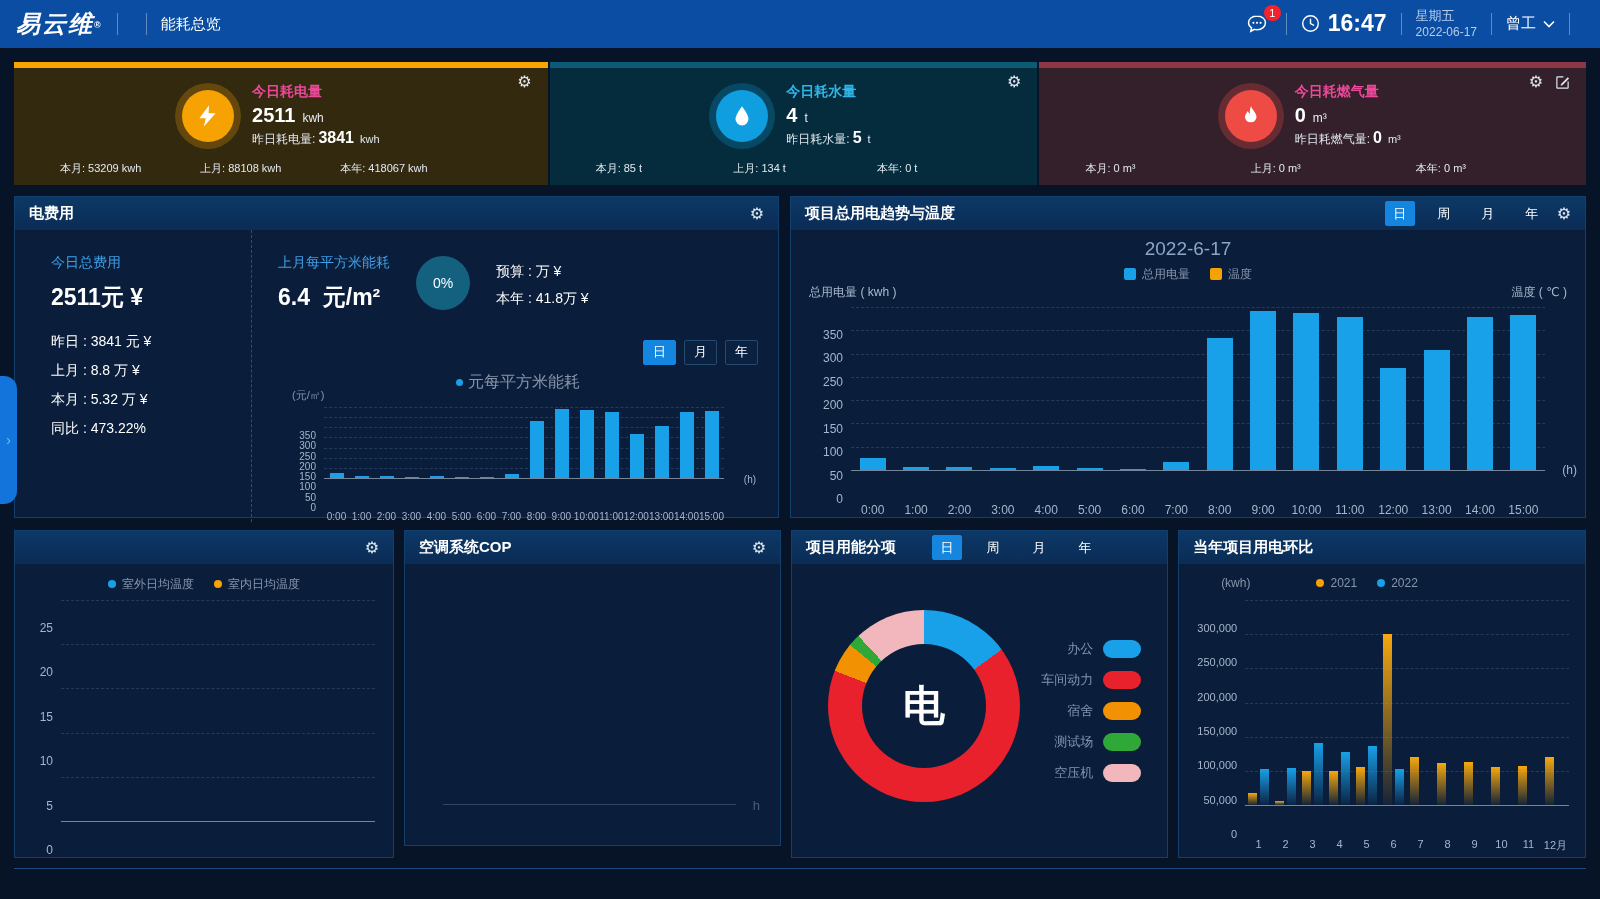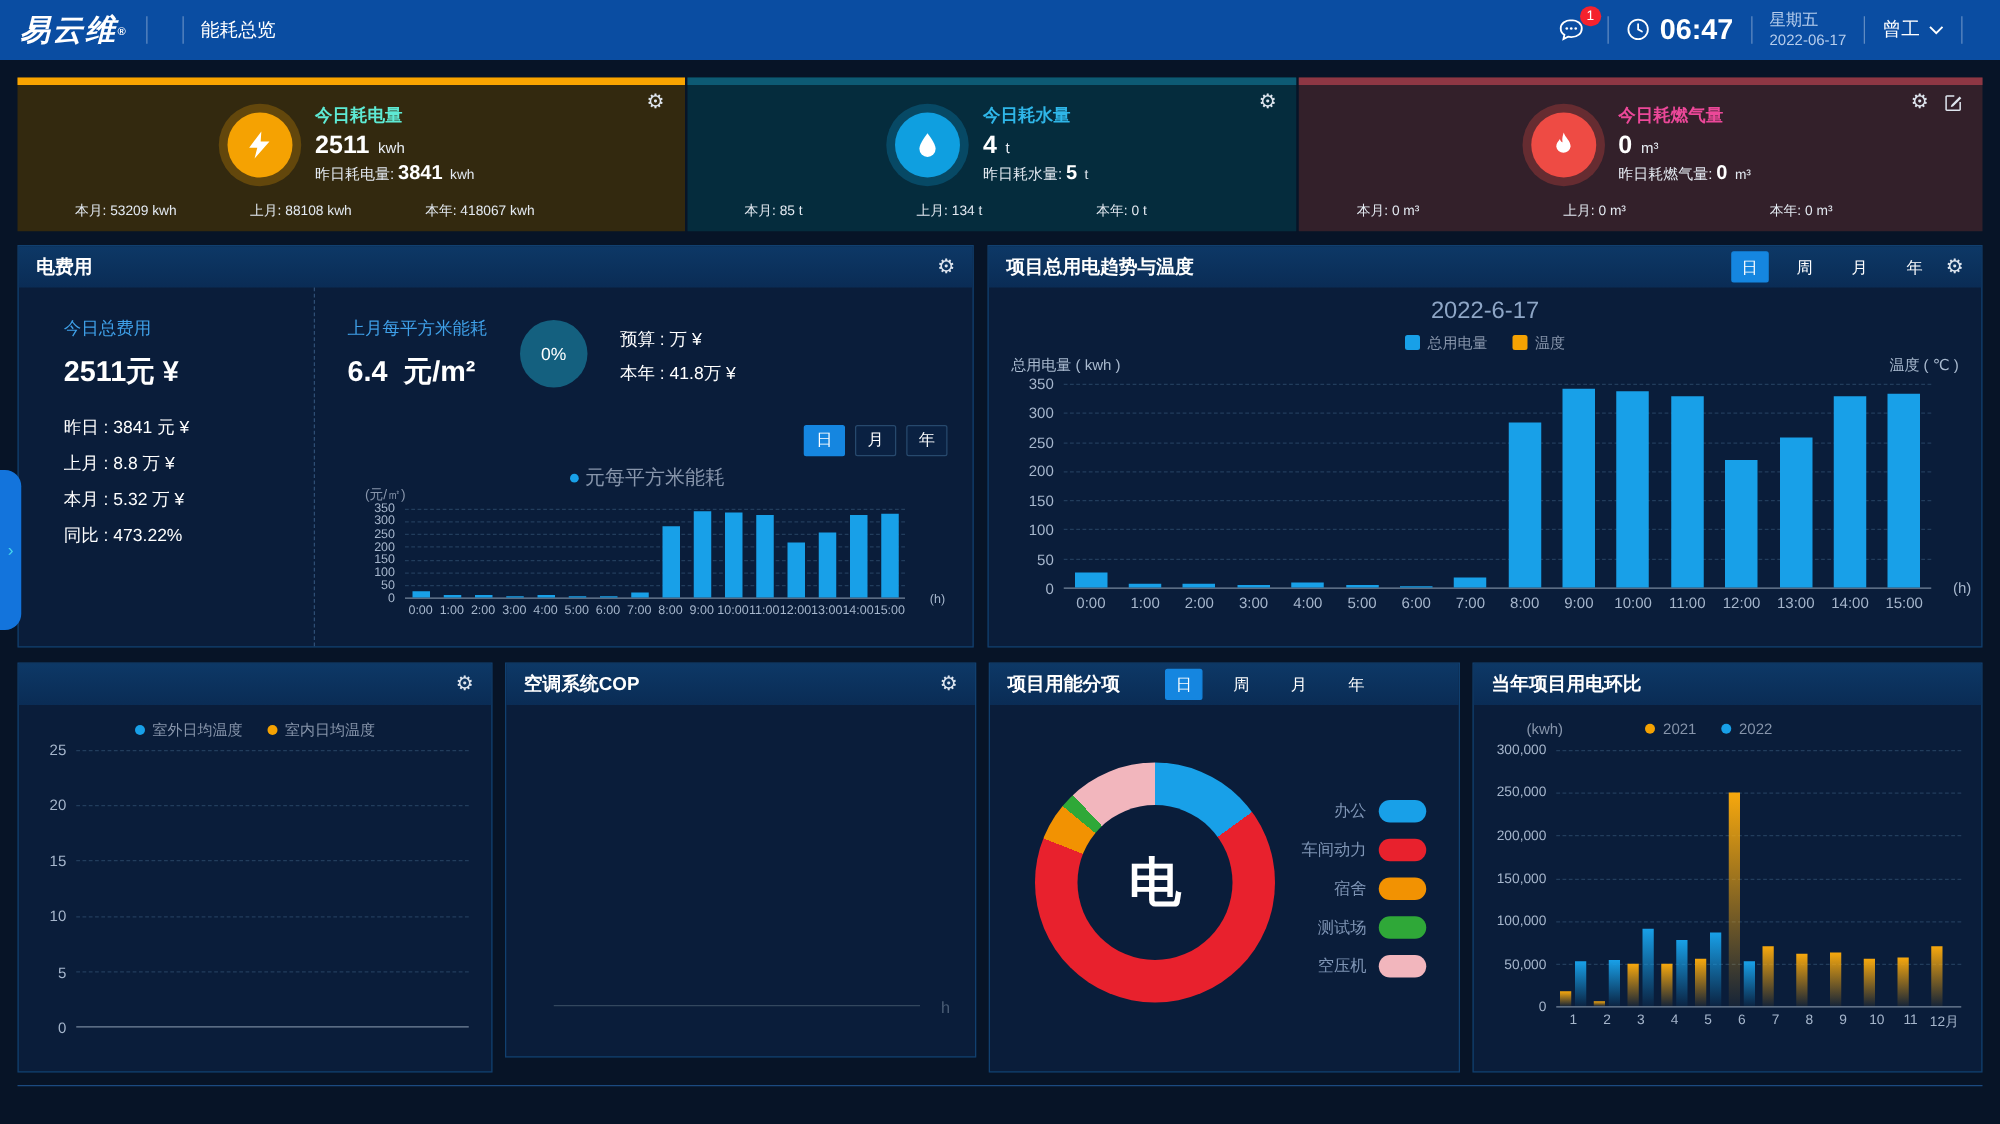--- a/index.html
+++ b/index.html
@@ -40,21 +40,21 @@
   .card1{flex:535 0 0;background:#33290f;}
   .card2{flex:489 0 0;background:#052c3d;}
   .card3{flex:548 0 0;background:#33202a;}
   .card-strip{height:6px;flex:none;}
   .card-main{flex:1;display:flex;align-items:center;justify-content:center;gap:18px;padding-top:2px;}
   .icon-circle{width:52px;height:52px;border-radius:50%;display:flex;align-items:center;justify-content:center;flex:none;}
   .card1 .icon-circle{background:#f5a202;box-shadow:0 0 0 7px rgba(245,162,2,.25);}
   .card2 .icon-circle{background:#0f9fe0;box-shadow:0 0 0 7px rgba(15,159,224,.25);}
   .card3 .icon-circle{background:#ee4b44;box-shadow:0 0 0 7px rgba(238,75,68,.28);}
   .card-title{font-size:14px;font-weight:bold;margin-bottom:3px;}
-  .card1 .card-title{color:#5eead4;}
+  .card1 .card-title{color:#ec4899;}
   .card2 .card-title{color:#2fb6e8;}
   .card3 .card-title{color:#ec4899;}
   .card-value{font-size:20px;font-weight:bold;}
   .card-value .unit{font-size:12px;font-weight:normal;color:#e8edf4;margin-left:7px;}
   .card-sub{font-size:12px;color:#e3e9f1;margin-top:2px;}
   .card-sub b{font-size:16px;color:#fff;margin:0 3px;}
   .card-sub .unit{font-size:11px;margin-left:3px;}
   .card-stats{display:flex;justify-content:space-between;padding:0 120px 9px 46px;font-size:11px;color:#e3e9f1;flex:none;}
   .card-gears{position:absolute;top:12px;right:16px;display:flex;gap:12px;align-items:center;}
   .gear{font-size:16px;color:#dfe6ef;cursor:pointer;line-height:1;}
@@ -117,21 +117,21 @@
   .dl-swatch{width:38px;height:18px;border-radius:9px;flex:none;}
   .yoy-panel{flex:408 0 0;height:328px;}
   .yoy-body{flex:1;display:flex;flex-direction:column;}
   .yoy-top{display:flex;align-items:center;margin-top:10px;height:18px;font-size:12px;color:#8795ab;padding-left:42px;}
   .yoy-top .legend-row{margin:0 0 0 66px;}
   .yoy-chart-zone{flex:1;padding:8px 16px 0 4px;}
 
   
   .chart-wrap{position:relative;}
   .chart-row{display:flex;}
-  .chart-yaxis{position:relative;flex:none;}
+  .chart-yaxis{position:relative;flex:none;margin-top:28px;}
   .ytick{position:absolute;right:8px;transform:translateY(-50%);color:#a6b6cc;white-space:nowrap;}
   .chart-plot{flex:1;position:relative;border-bottom:1px solid #75869c;}
   .gridline{position:absolute;left:0;right:0;border-top:1px dashed #223d5c;}
   .chart-bars{position:absolute;left:0;right:0;top:0;bottom:0;display:flex;align-items:flex-end;}
   .chart-cell{flex:1;display:flex;justify-content:center;align-items:flex-end;gap:3px;height:100%;}
   .bar{flex:none;}
   .xunit{position:absolute;right:-32px;bottom:-7px;color:#a6b6cc;}
   .chart-xrow{display:flex;margin-top:4px;}
   .xlabel{flex:1;text-align:center;color:#a6b6cc;white-space:nowrap;}
   svg{display:block;}
@@ -162,21 +162,21 @@
         <span class="badge">1</span>
       </div>
       <div class="nav-div"></div>
       <div class="time-wrap">
         <span>
           <svg width="19" height="19" viewBox="0 0 20 20">
               <circle cx="10" cy="10" r="8.2" fill="none" stroke="#fff" stroke-width="1.5"></circle>
               <path d="M10 5.5 V10 L13.2 11.8" fill="none" stroke="#fff" stroke-width="1.5" stroke-linecap="round"></path>
             </svg>
         </span>
-        <span>06:47</span>
+        <span>16:47</span>
       </div>
       <div class="nav-div"></div>
       <div class="date-wrap">
         <div class="wd">星期五</div>
         <div>2022-06-17</div>
       </div>
       <div class="nav-div"></div>
       <div class="user-wrap">
         <span>曾工</span>
         <span>

